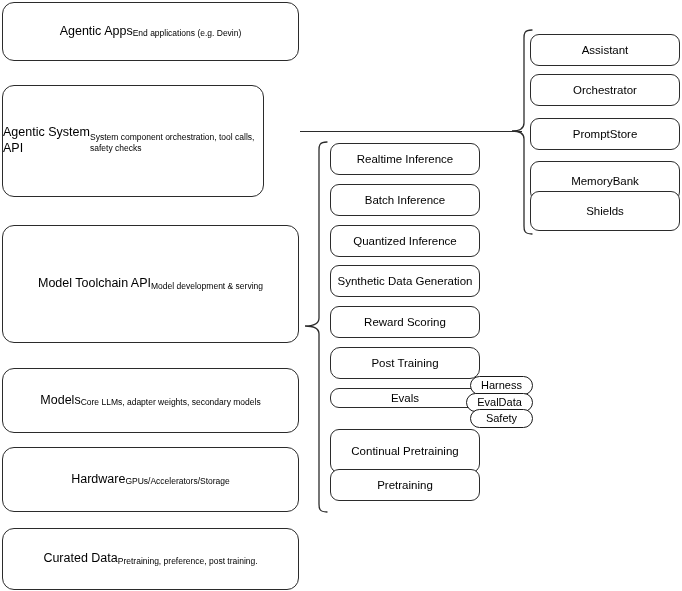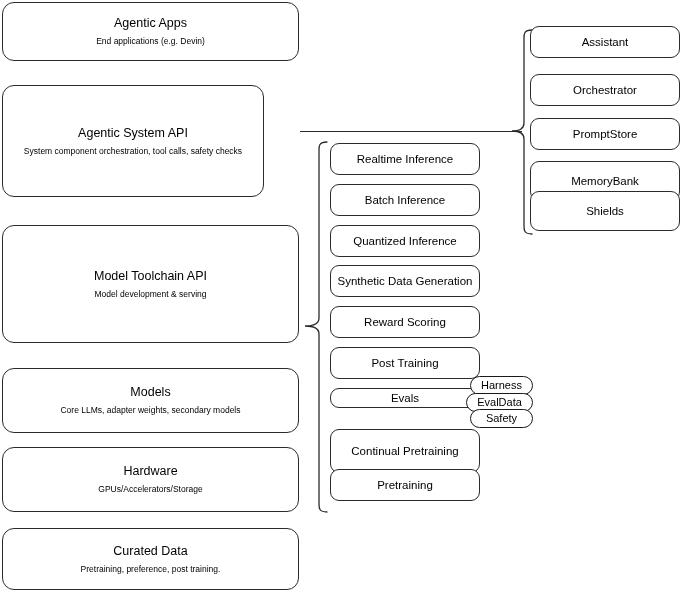--- a/index.html
+++ b/index.html
@@ -15,24 +15,24 @@
     font-family: "Liberation Sans", sans-serif;
     overflow: hidden;
   }
   .layer-box {
     position: absolute;
     box-sizing: border-box;
     border: 1px solid #2b2b2b;
     border-radius: 12px;
     background: #ffffff;
     display: flex;
-    flex-direction: column;
+    flex-direction: row;
     align-items: center;
     justify-content: center;
-    text-align: center;
+    text-align: left;
   }
   .layer-title {
     font-size: 12.5px;
     color: #000000;
     line-height: 1.25;
   }
   .layer-sub {
     font-size: 8.5px;
     color: #000000;
     line-height: 1.25;
@@ -138,21 +138,21 @@
   </div>
   <div class="pill-box" style="left:330px; top:225px; width:150px; height:32px;">
     <span class="pill-label">Quantized Inference</span>
   </div>
   <div class="pill-box" style="left:330px; top:265px; width:150px; height:32px;">
     <span class="pill-label">Synthetic Data Generation</span>
   </div>
   <div class="pill-box" style="left:330px; top:306px; width:150px; height:32px;">
     <span class="pill-label">Reward Scoring</span>
   </div>
-  <div class="pill-box" style="left:330px; top:347px; width:150px; height:32px;">
+  <div class="pill-box" style="left:330px; top:347px; width:150px; height:32px;border-radius:10px;">
     <span class="pill-label">Post Training</span>
   </div>
   <div class="pill-box" style="left:330px; top:388px; width:150px; height:20px;">
     <span class="pill-label">Evals</span>
   </div>
   <div class="pill-box" style="left:330px; top:429px; width:150px; height:44px;">
     <span class="pill-label">Continual Pretraining</span>
   </div>
   <div class="pill-box" style="left:330px; top:469px; width:150px; height:32px;">
     <span class="pill-label">Pretraining</span>
@@ -161,21 +161,21 @@
   <div class="tag-pill" style="left:470px; top:376px; width:63px; height:19px;">
     <span class="tag-label">Harness</span>
   </div>
   <div class="tag-pill" style="left:466px; top:393px; width:67px; height:19px;">
     <span class="tag-label">EvalData</span>
   </div>
   <div class="tag-pill" style="left:470px; top:409px; width:63px; height:19px;">
     <span class="tag-label">Safety</span>
   </div>
 
-  <div class="pill-box" style="left:530px; top:26px; width:150px; height:32px;">
+  <div class="pill-box" style="left:530px; top:34px; width:150px; height:32px;">
     <span class="pill-label">Assistant</span>
   </div>
   <div class="pill-box" style="left:530px; top:74px; width:150px; height:32px;">
     <span class="pill-label">Orchestrator</span>
   </div>
   <div class="pill-box" style="left:530px; top:118px; width:150px; height:32px;">
     <span class="pill-label">PromptStore</span>
   </div>
   <div class="pill-box" style="left:530px; top:161px; width:150px; height:40px;justify-content:center;">
     <span class="pill-label">MemoryBank</span>

